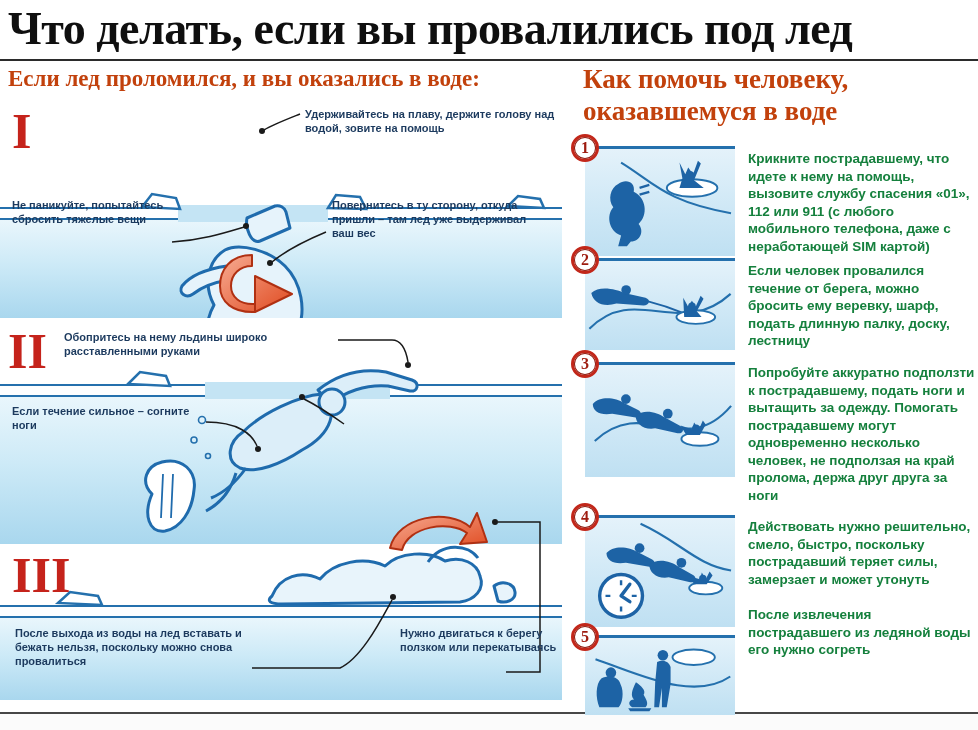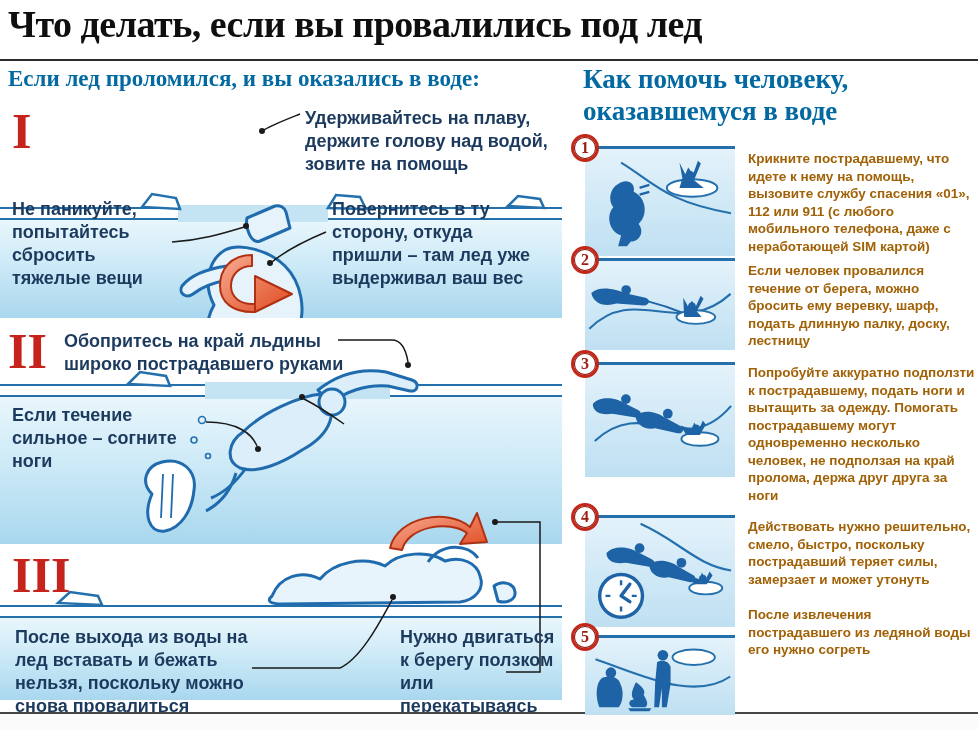--- a/index.html
+++ b/index.html
@@ -4,60 +4,60 @@
 <style>
   * { margin:0; padding:0; box-sizing:border-box; }
   html,body { background:#ffffff; }
   .canvas {
     position:relative; width:978px; height:730px; background:#ffffff;
     font-family:"Liberation Sans", sans-serif; overflow:hidden;
   }
   .title {
     position:absolute; left:8px; top:2px; width:960px;
     font-family:"Liberation Serif", serif; font-weight:bold;
-    font-size:38px; letter-spacing:-0.5px; color:#0f0f0f; white-space:nowrap;
+    font-size:46px; letter-spacing:-0.5px; color:#0f0f0f; white-space:nowrap;
   }
   .title-rule { position:absolute; left:0; top:59px; width:978px; height:2px; background:#2b2b2b; }
   .col-header {
-    position:absolute; font-family:"Liberation Serif", serif; font-weight:bold; color:#0369a1;
+    position:absolute; font-family:"Liberation Serif", serif; font-weight:bold; color:#c2410c;
   }
   .left-header { left:8px; top:66px; font-size:23px; width:560px; }
   .right-header { left:583px; top:64px; font-size:27px; line-height:1.18; width:390px; }
 
   .section { position:absolute; left:0; width:562px; }
   .sec1 { top:100px; height:218px; }
   .sec2 { top:322px; height:222px; }
   .sec3 { top:500px; height:212px; }
   .water { position:absolute; left:0; right:0;
     background:linear-gradient(180deg,#e9f6fc 0%, #cdeaf7 45%, #a9d7ee 100%); }
   .ice { position:absolute; left:0; right:0; height:13px; background:#fdfeff;
     border-top:2px solid #2470ad; border-bottom:2px solid #2470ad; }
   .numeral {
     position:absolute; font-family:"Liberation Serif", serif; font-weight:bold;
     color:#c5231b; font-size:50px; line-height:1;
   }
   .callout {
-    position:absolute; font-size:18px; font-weight:bold; color:#1c3a5e; line-height:1.28;
+    position:absolute; font-size:11px; font-weight:bold; color:#1c3a5e; line-height:1.28;
   }
   .overlay { position:absolute; left:0; top:0; width:100%; height:100%; pointer-events:none; }
 
   .step-badge {
     position:absolute; width:28px; height:28px; border-radius:50%;
     background:#ffffff; border:3px solid #c2271a; box-shadow:0 0 0 1px #8e1f14 inset;
     color:#9e1c10; font-family:"Liberation Serif", serif; font-weight:bold; font-size:16px;
     display:flex; align-items:center; justify-content:center; z-index:3;
   }
   .step-box {
     position:absolute; left:585px; width:150px;
     background:linear-gradient(180deg,#e4f2fa 0%, #cfe8f6 55%, #bfe0f2 100%);
     border-top:3px solid #2470ad; z-index:2;
   }
   .step-text {
     position:absolute; left:748px; width:228px;
-    font-size:13.5px; font-weight:bold; color:#a16207; line-height:1.3;
+    font-size:13.5px; font-weight:bold; color:#15803d; line-height:1.3;
   }
   .footer-rule { position:absolute; left:0; top:712px; width:978px; height:2px; background:#474747; }
   .footer-band { position:absolute; left:0; top:714px; width:978px; height:16px; background:#fbfbfb; }
   svg { display:block; }
 </style>
 </head>
 <body>
 
 <div class="canvas">
 
@@ -144,21 +144,21 @@
       <g stroke="#1a1a1a" stroke-width="1.5" fill="none">
         <path d="M338,18 L392,18 C402,18 406,28 408,40"></path>
           <circle cx="408" cy="43" r="3" fill="#1a1a1a" stroke="none"></circle>
         <path d="M206,100 C238,100 252,112 257,124"></path>
           <circle cx="258" cy="127" r="3" fill="#1a1a1a" stroke="none"></circle>
         <path d="M344,102 C330,92 316,83 304,77"></path>
           <circle cx="302" cy="75" r="3" fill="#1a1a1a" stroke="none"></circle>
       </g>
     </svg>
     <div class="numeral" style="left:8px; top:4px;text-align:right;">II</div>
-    <div class="callout" style="left:64px; top:8px; width:280px;">Обопритесь на край льдины широко пострадавшего руками</div>
+    <div class="callout" style="left:64px; top:8px; width:280px;">Обопритесь на нему льдины широко расставленными руками</div>
     <div class="callout" style="left:12px; top:82px; width:200px;">Если течение сильное – согните ноги</div>
   </div>
 
   <div class="section sec3">
     <div class="water" style="top:118px; height:82px;"></div>
     <div class="ice" style="top:105px;"></div>
     <svg class="overlay" viewBox="0 0 562 212">
       <defs>
         <linearGradient id="redGrad3" x1="0" y1="0" x2="1" y2="1">
           <stop offset="0" stop-color="#f7ac93"></stop>

